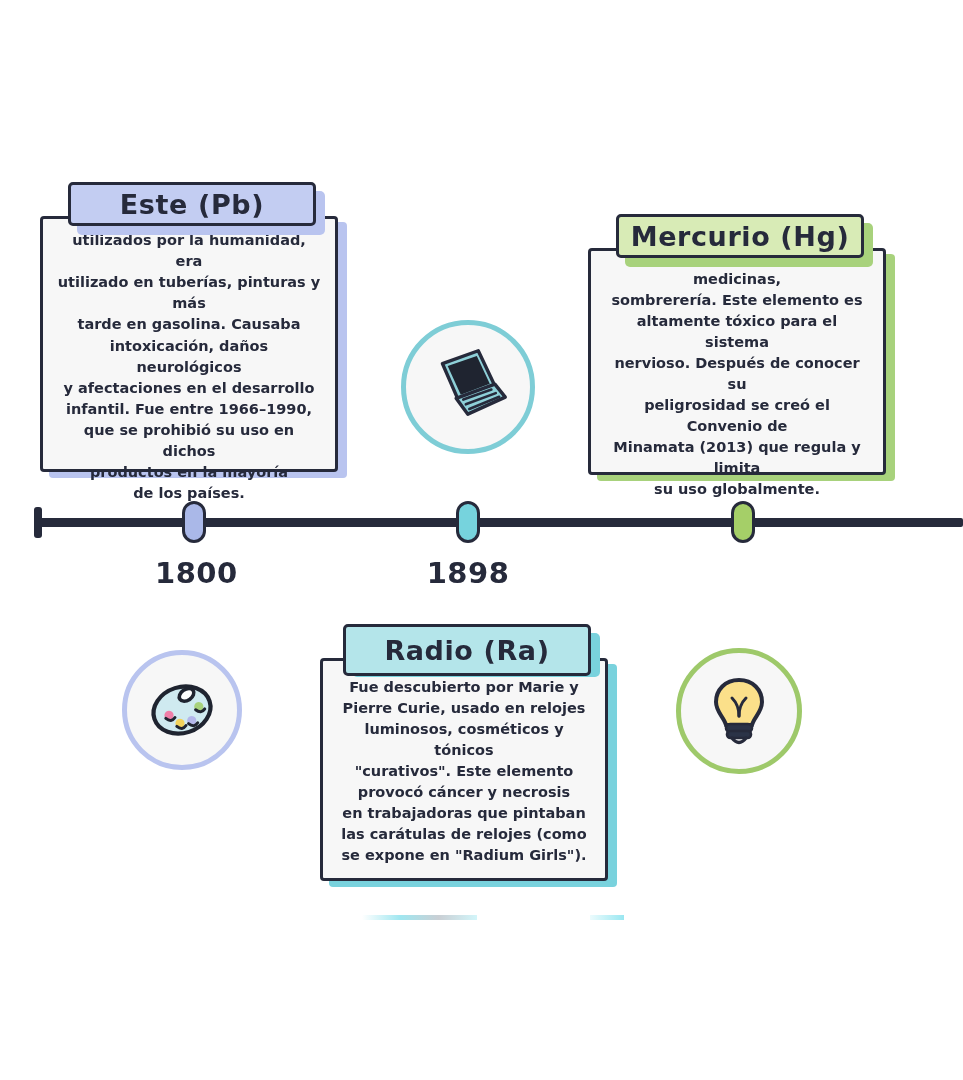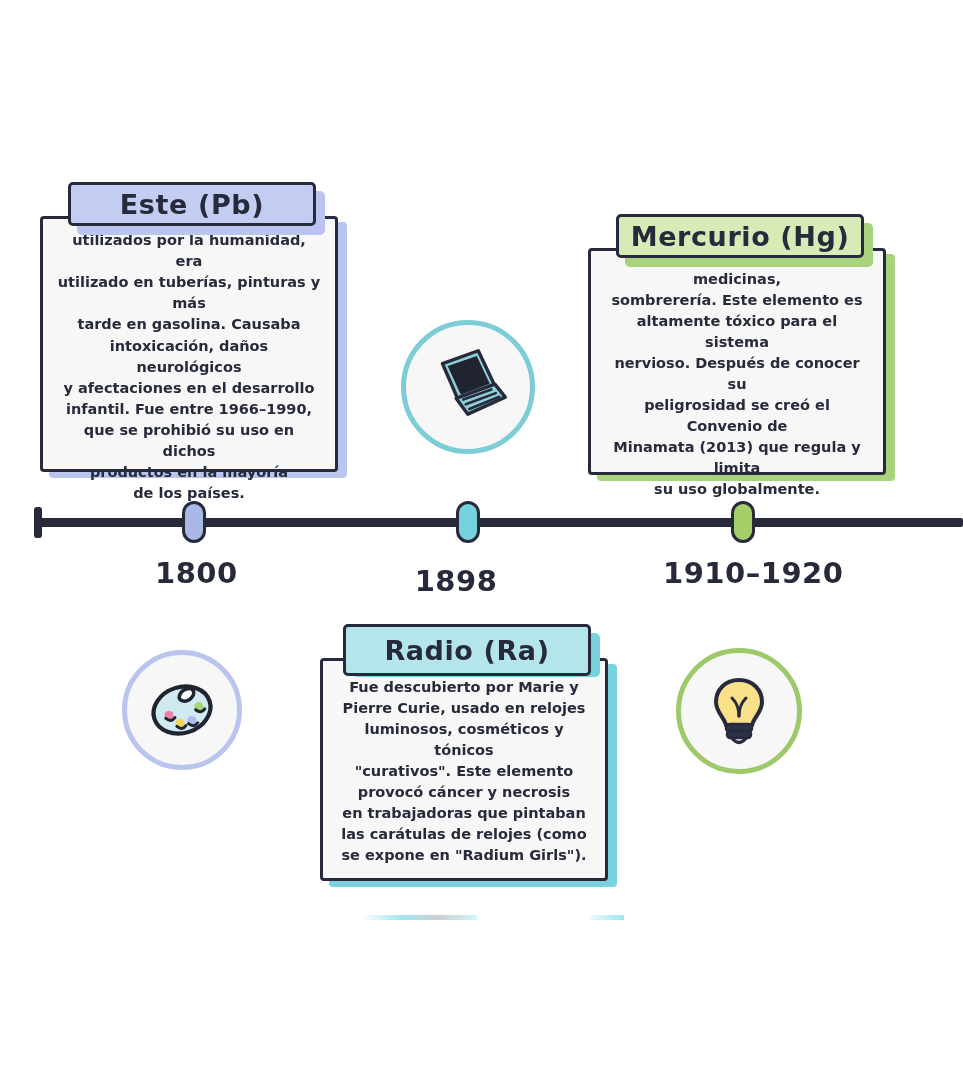--- a/index.html
+++ b/index.html
@@ -173,22 +173,21 @@
   </div>
 
   <div class="axis-cap"></div>
   <div class="axis-line"></div>
 
   <div class="marker" style="left:182px;top:501px;background:#aab8e8;"></div>
   <div class="marker" style="left:456px;top:501px;background:#76d3dd;"></div>
   <div class="marker" style="left:731px;top:501px;background:#a5cf68;"></div>
 
   <div class="date-label" style="left:155px;width:82px;overflow:hidden;">1800s</div>
-  <div class="date-label" style="left:396px;width:120px;margin-top:8px;">1898</div>
-  <div class="date-label" style="left:663px;width:160px;">1910–1920</div>
+  <div class="date-label" style="left:408px;width:120px;">1898</div>
 
   <div class="icon-circle" style="left:122px;top:650px;width:120px;height:120px;border:5px solid #b9c4ef;">
     <svg width="86" height="86" viewBox="0 0 86 86">
       <g transform="rotate(-18 43 43)">
         <ellipse cx="43" cy="43" rx="29" ry="23" fill="#cfeaf0" stroke="#1f2430" stroke-width="4.2"></ellipse>
         <ellipse cx="52" cy="30" rx="8" ry="5.5" fill="#ffffff" stroke="#1f2430" stroke-width="3.6" transform="rotate(-16 52 30)"></ellipse>
         <circle cx="29" cy="44" r="4.6" fill="#f07fa8"></circle>
         <circle cx="37" cy="55" r="4.6" fill="#f2d35c"></circle>
         <circle cx="49" cy="56" r="4.6" fill="#b3b7ea"></circle>
         <circle cx="60" cy="45" r="4.6" fill="#a8d27c"></circle>

